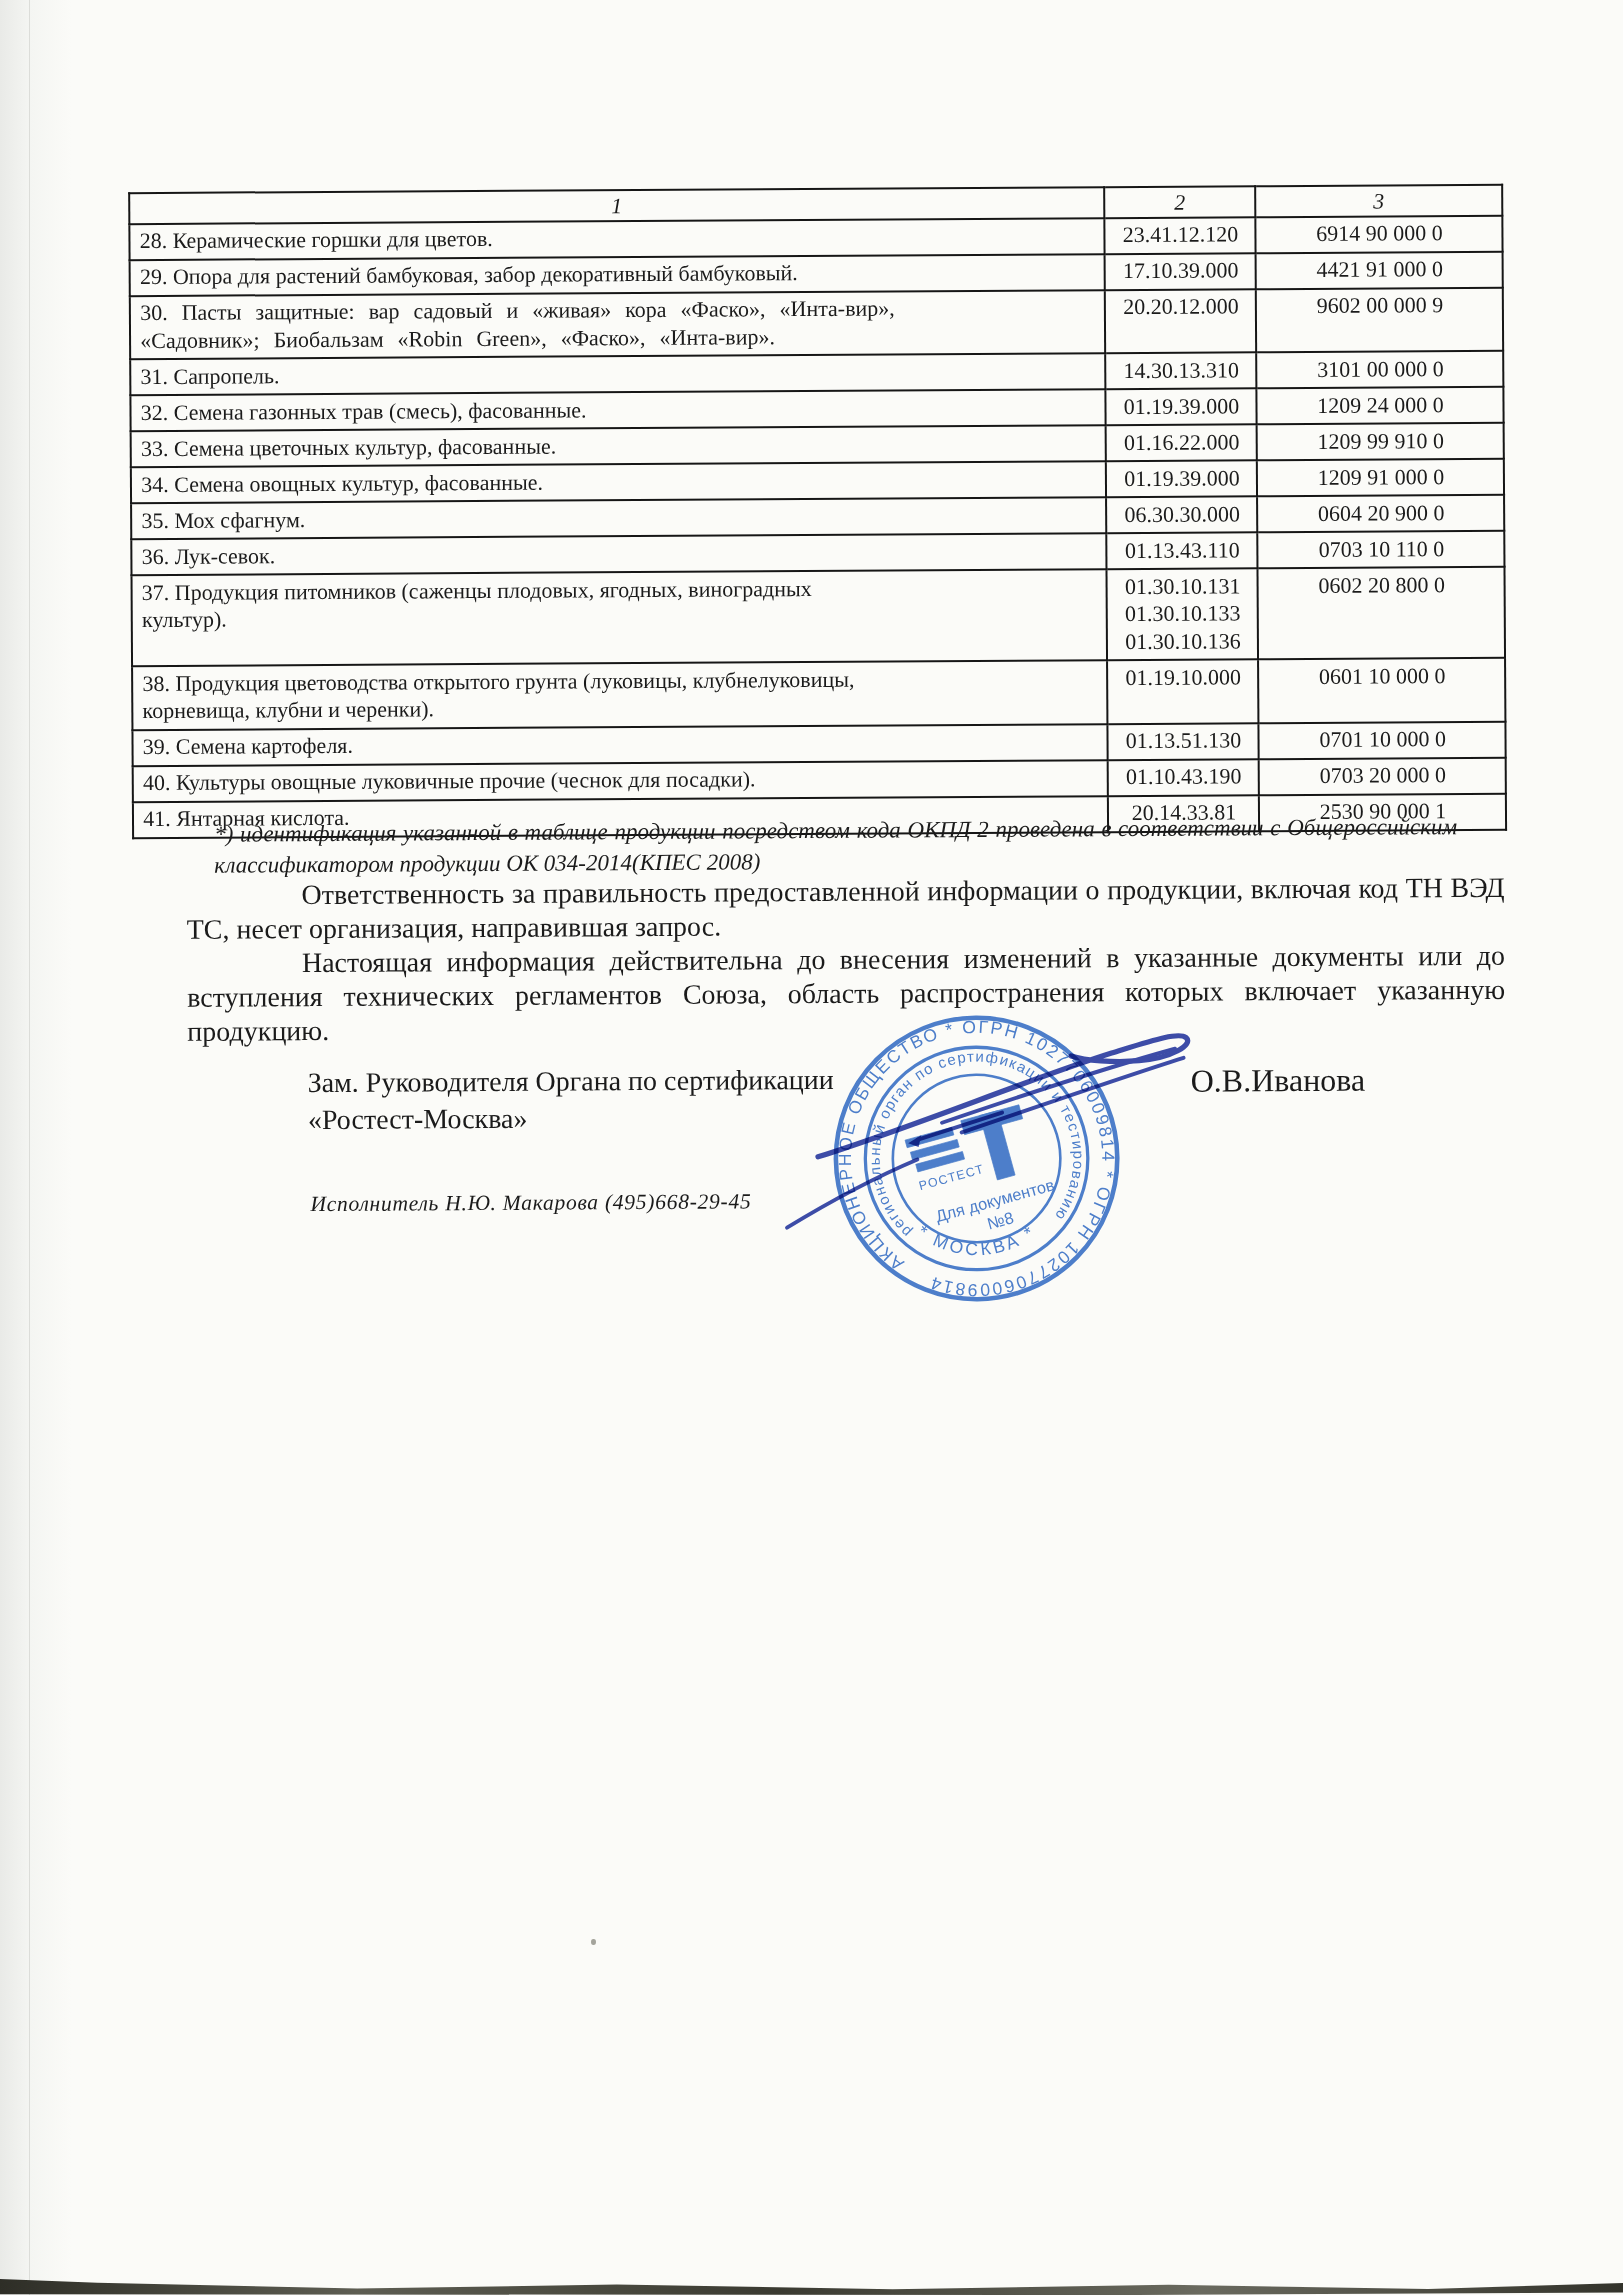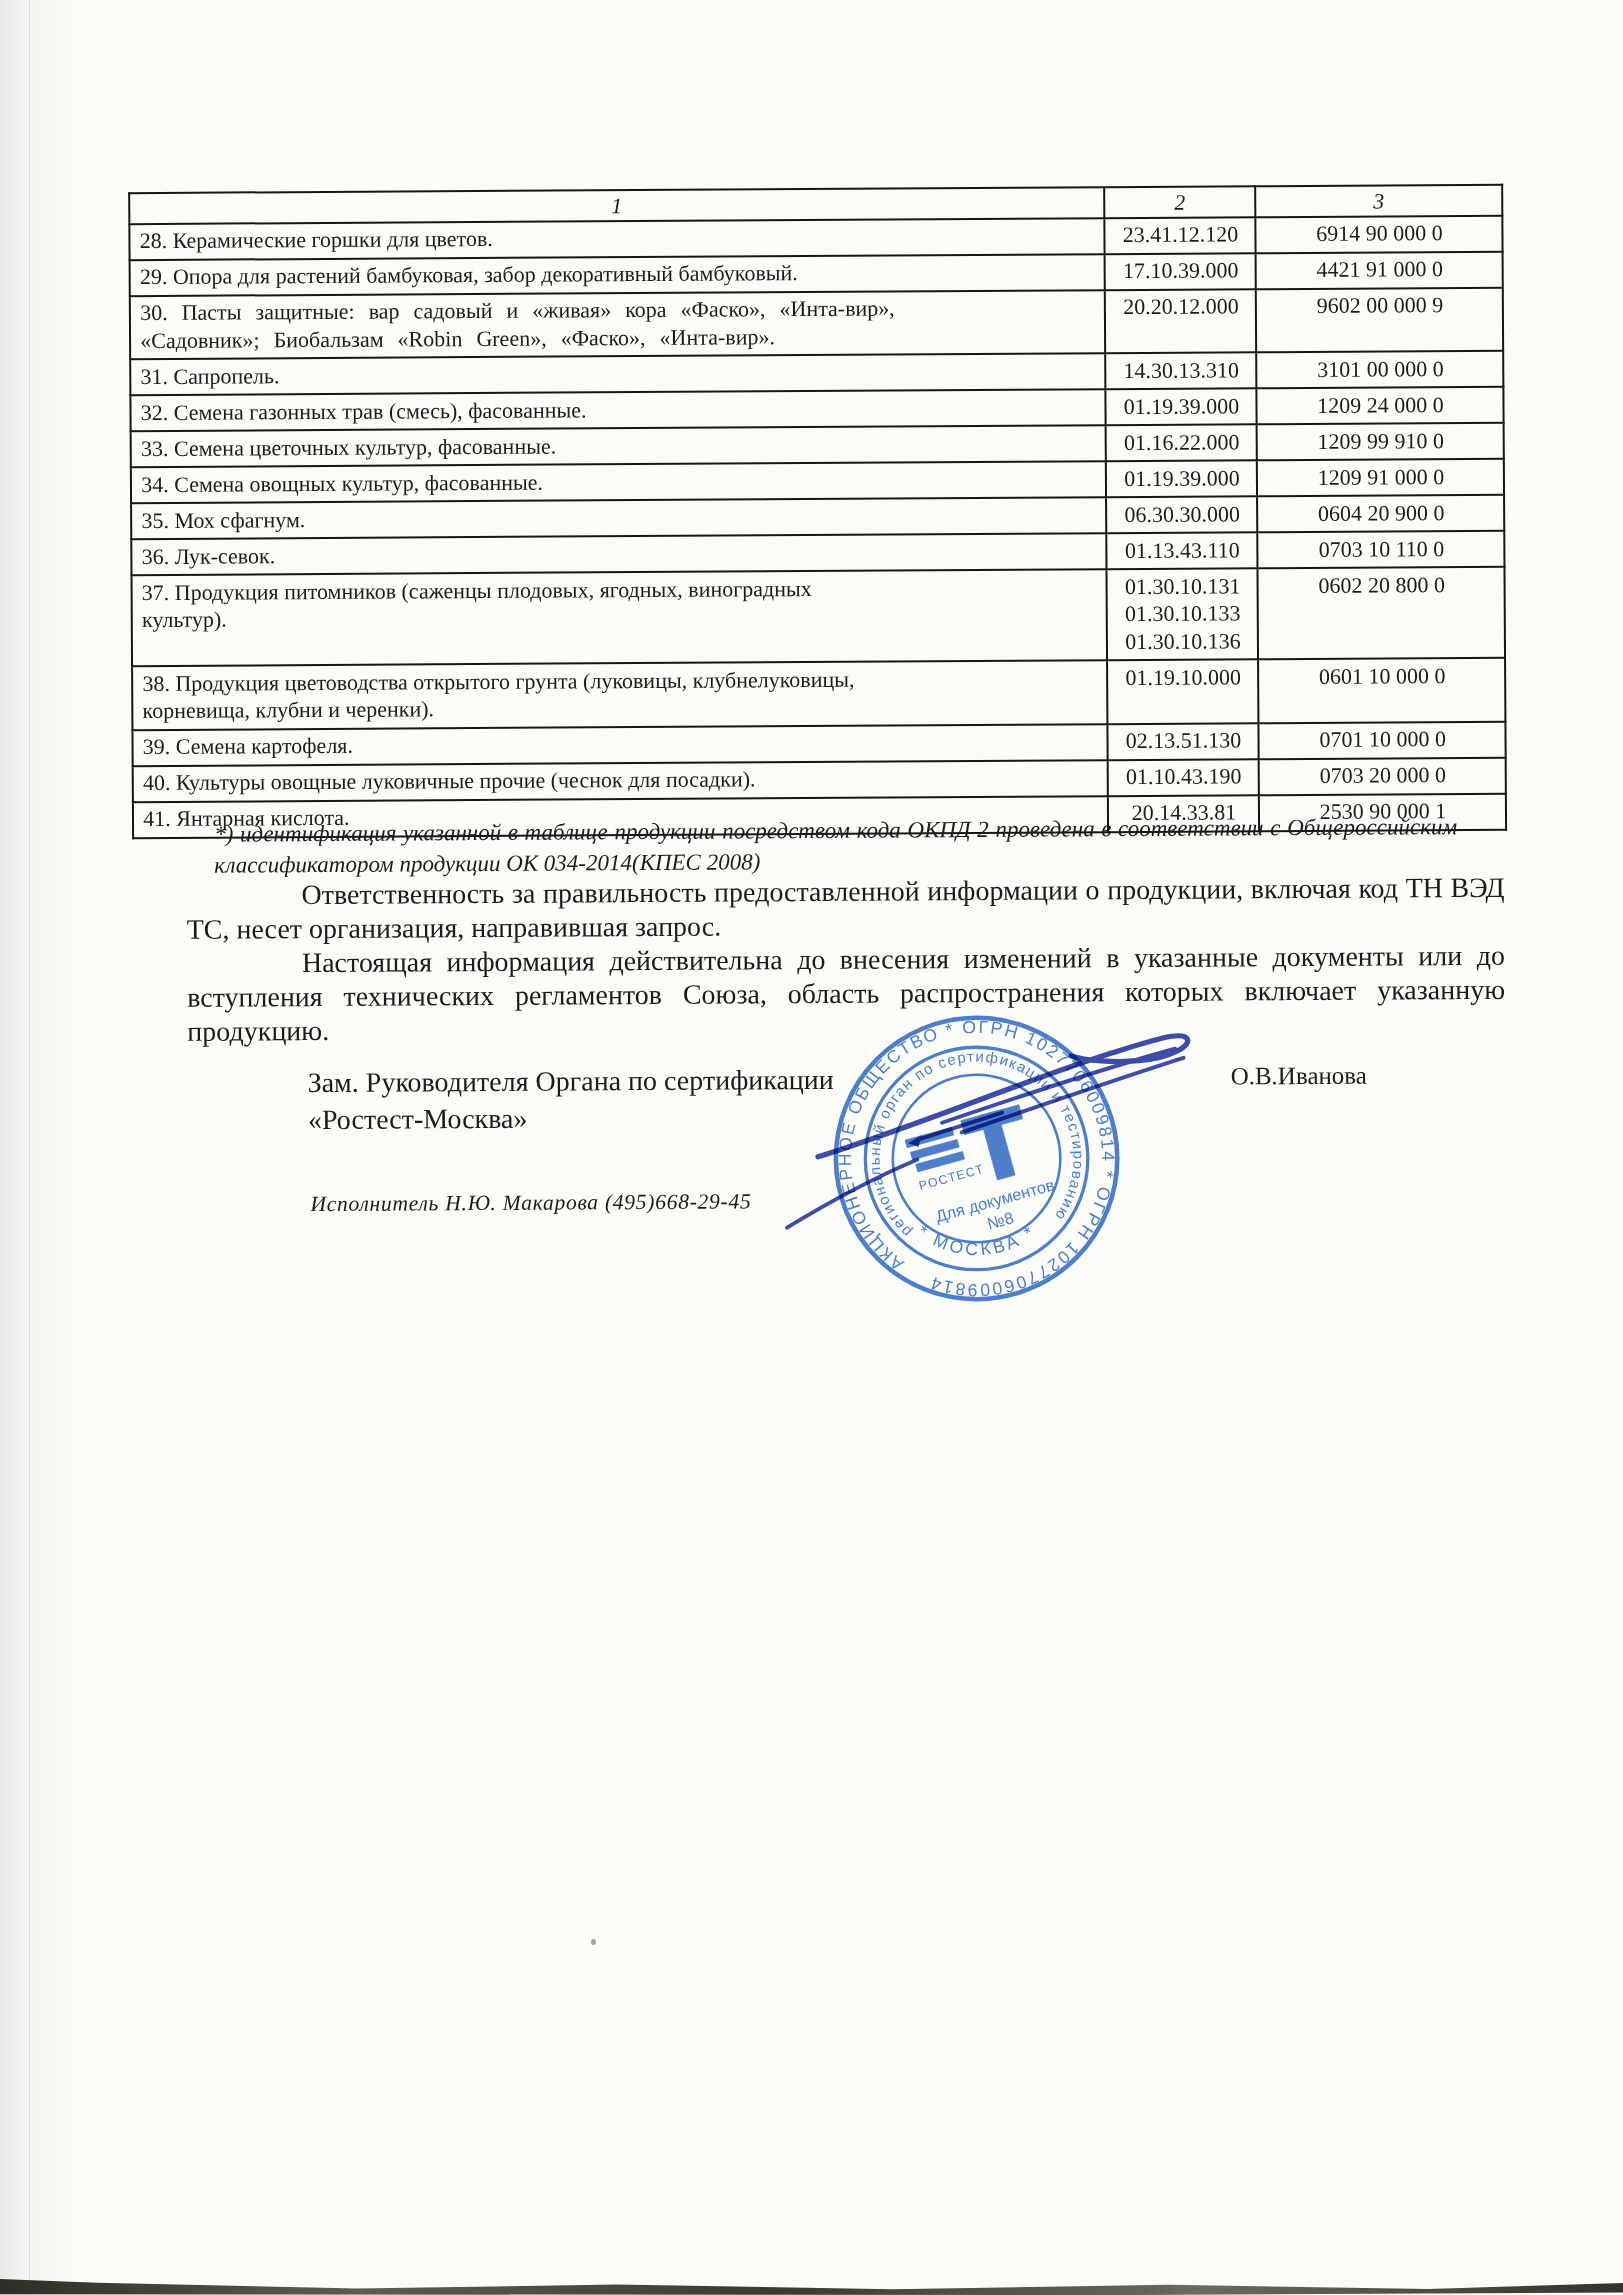--- a/index.html
+++ b/index.html
@@ -39,21 +39,21 @@
   tr.rshort td{height:27.5px;}
 
   
   .footnote{position:absolute;left:216px;top:815px;width:1243px;
     font-style:italic;font-size:23px;line-height:31px;text-align:justify;}
   .bodytext{position:absolute;left:188px;top:875px;width:1318px;}
   .bodytext p{margin:0;font-size:28px;line-height:34px;text-align:justify;text-indent:115px;}
 
   
   .sig-role{position:absolute;left:308px;top:1061px;width:589px;font-size:28px;line-height:37px;}
-  .sig-name{position:absolute;left:1191px;top:1065px;font-size:25px;margin-left:40px;}
+  .sig-name{position:absolute;left:1191px;top:1065px;font-size:32px;}
   .sig-exec{position:absolute;left:310px;top:1189px;font-size:21.6px;font-style:italic;letter-spacing:0.7px;}
 
   
   .stamp{position:absolute;left:826px;top:1009px;width:301px;height:301px;
     opacity:.93;mix-blend-mode:multiply;}
   .stampink{fill:#3f74c6;stroke:#3f74c6;}
   .stampink circle{fill:none;}
   .stamp text{stroke:none;fill:#3f74c6;font-family:"Liberation Sans","DejaVu Sans",sans-serif;}
   .sig-ink{position:absolute;left:746px;top:988px;width:510px;height:275px;
     mix-blend-mode:multiply;opacity:.92;}
@@ -138,21 +138,21 @@
           <td class="code">0602 20 800 0</td>
         </tr>
         <tr>
           <td class="name">38. Продукция цветоводства открытого грунта (луковицы, клубнелуковицы,
 корневища, клубни и черенки).</td>
           <td class="code">01.19.10.000</td>
           <td class="code">0601 10 000 0</td>
         </tr>
         <tr class="rshort">
           <td class="name">39. Семена картофеля.</td>
-          <td class="code">02.13.51.130</td>
+          <td class="code">01.13.51.130</td>
           <td class="code">0701 10 000 0</td>
         </tr>
         <tr class="rshort">
           <td class="name">40. Культуры овощные луковичные прочие (чеснок для посадки).</td>
           <td class="code">01.10.43.190</td>
           <td class="code">0703 20 000 0</td>
         </tr>
         <tr class="rshort">
           <td class="name">41. Янтарная кислота.</td>
           <td class="code">20.14.33.81</td>

